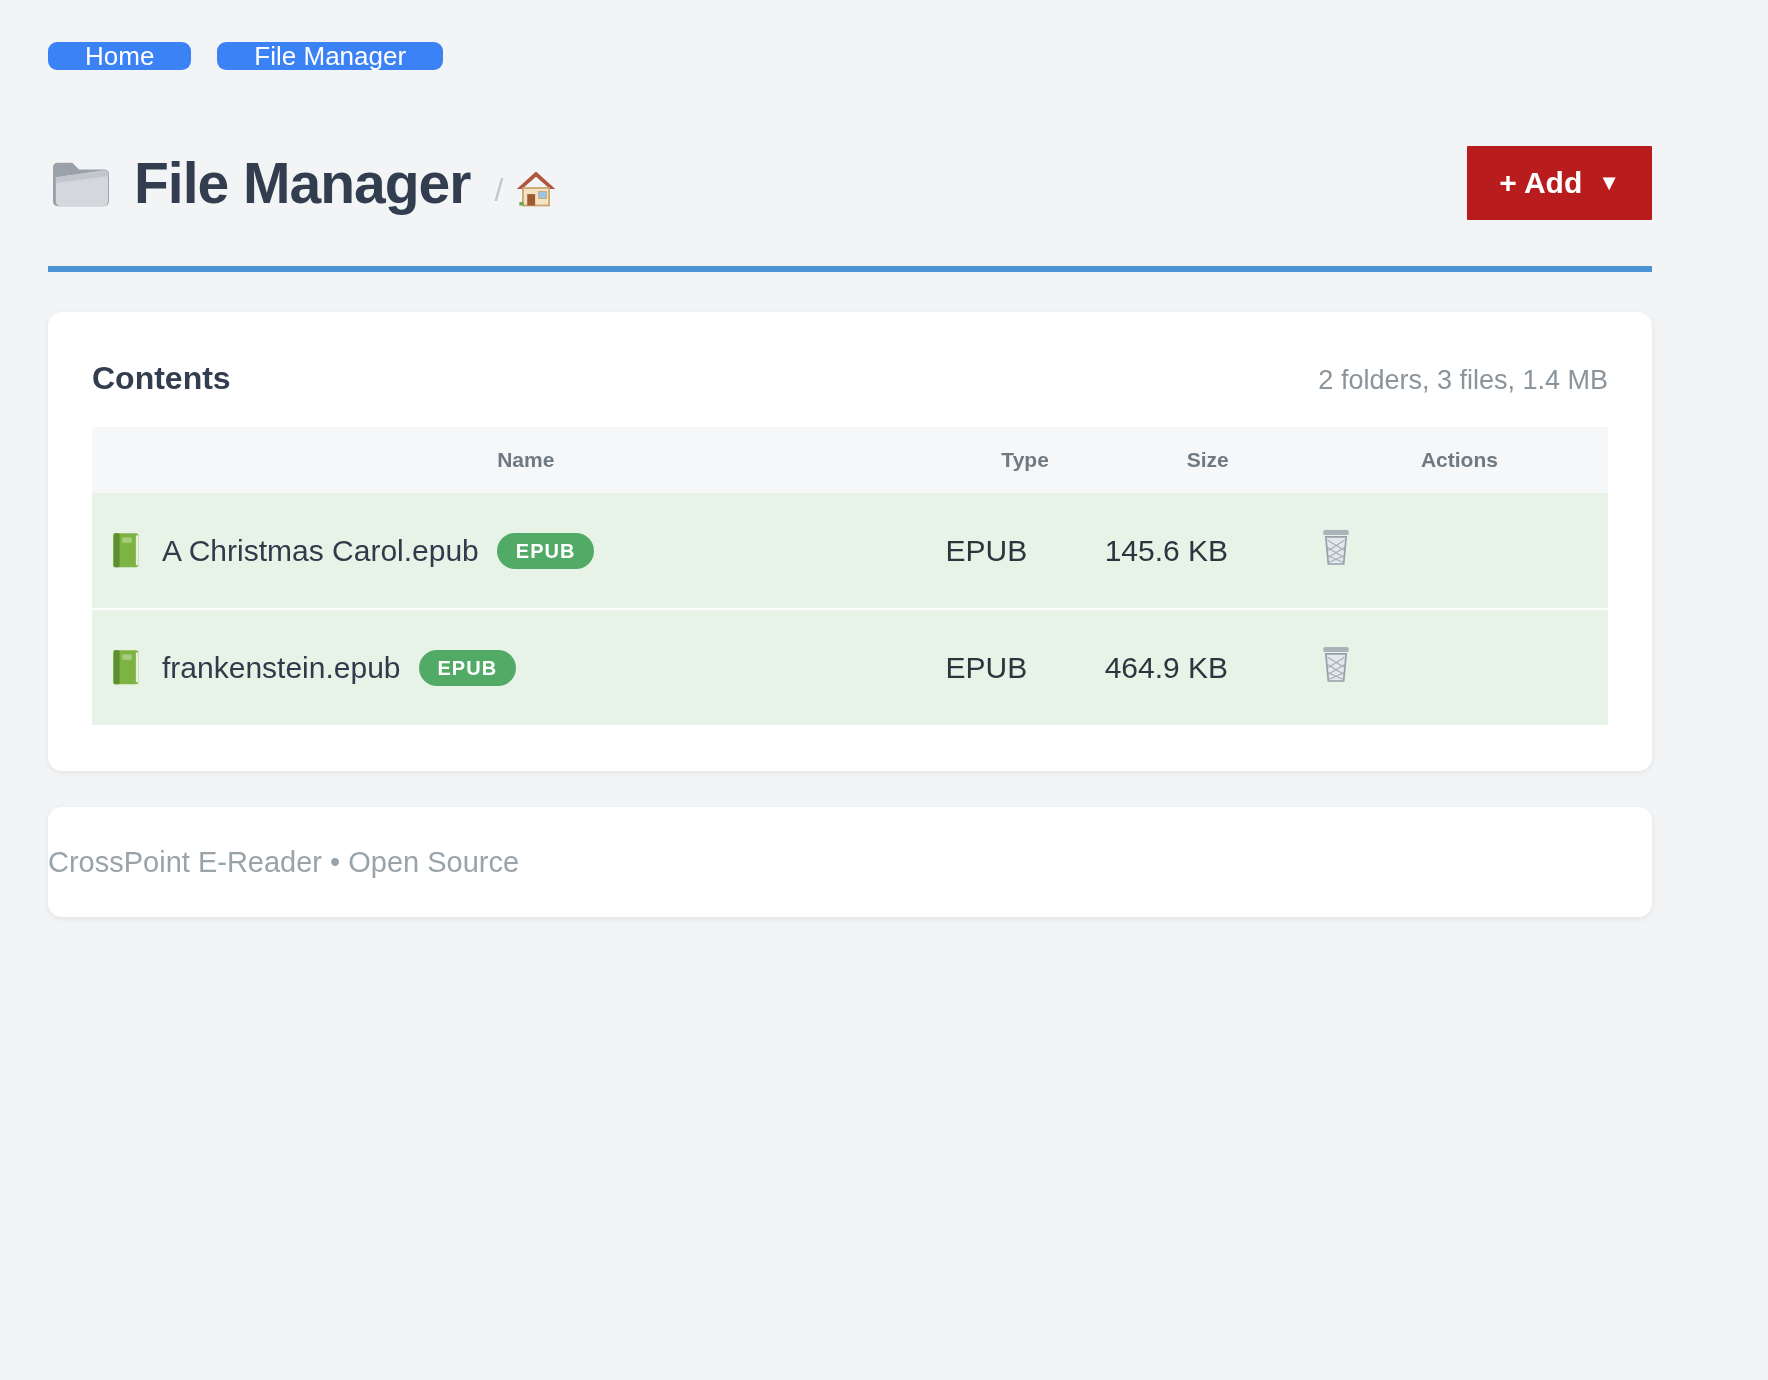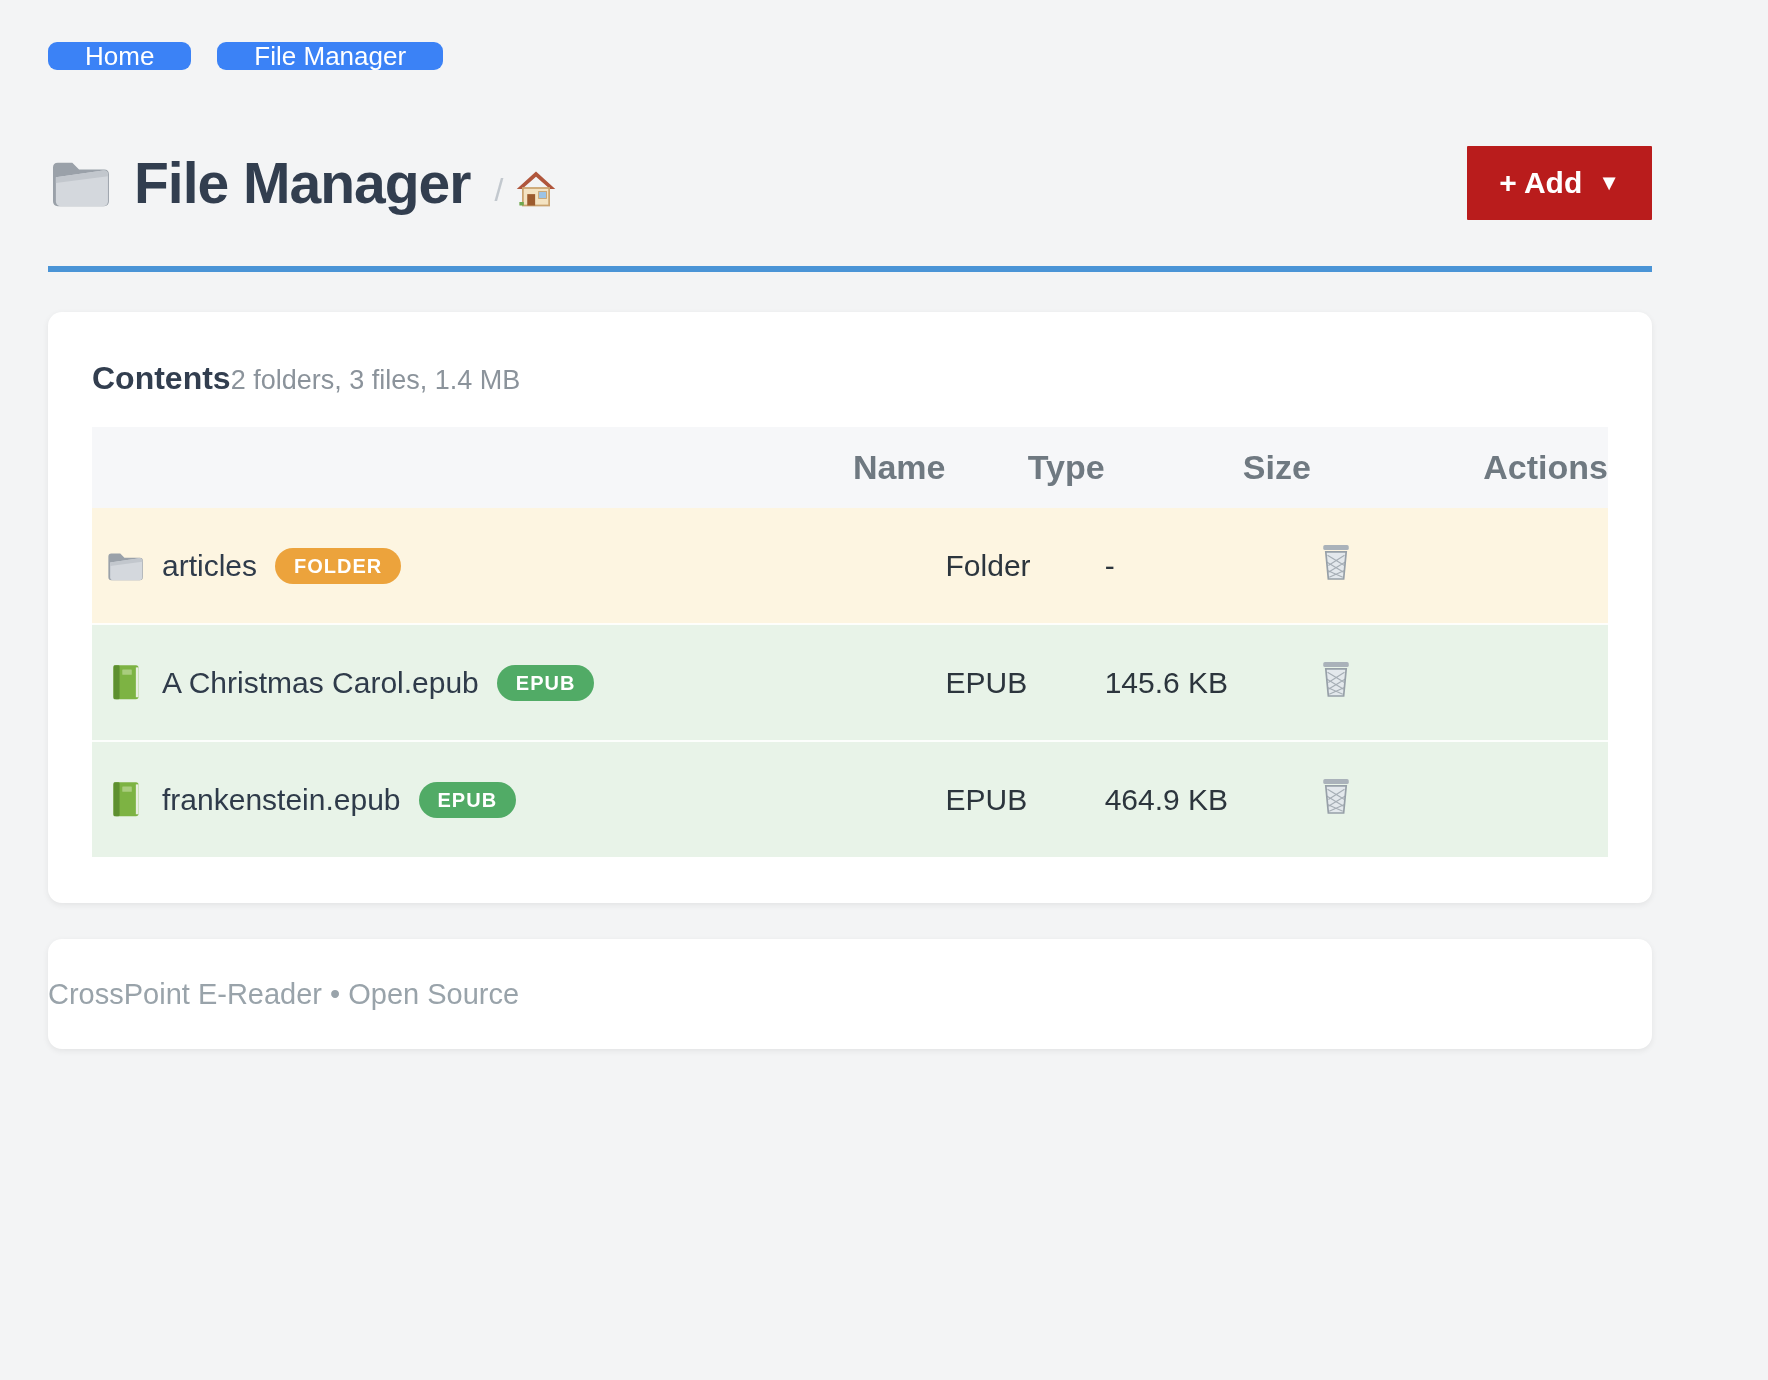--- a/index.html
+++ b/index.html
@@ -35,27 +35,27 @@
   }
   .add-btn .caret { font-size:22px; margin-left:16px; }
 
   .title-rule { height:6px; background:#4a94d6; border:none; margin-top:46px; width:100%; }
 
   
   .card {
     background:#fff; border-radius:14px; box-shadow:0 2px 6px rgba(0,0,0,.07);
   }
   .main-card { margin-top:40px; padding:38px 44px 46px; }
-  .card-head { display:flex; align-items:baseline; }
+  .card-head { display:flex; align-items:baseline; justify-content:space-between; }
   .card-title { font-size:32px; font-weight:bold; color:#323e4f; }
   .card-summary { font-size:27px; color:#8b939b;margin-top:15px; }
 
   table.files { width:100%; border-collapse:collapse; margin-top:30px; }
   .files th {
-    background:#f6f7f9; text-align:right; font-size:34px; font-weight:bold;
+    background:#f6f7f9; text-align:center; font-size:21px; font-weight:bold;
     color:#6f7981; padding:21px 0;
   }
   .files th.col-name { width:56.3%; padding-left:14px; }
   .files th.col-type { width:10.5%; }
   .files th.col-size { width:13.6%; }
   .files th.col-actions { width:19.6%; }
   .files td { padding:34px 0; font-size:30px; color:#2c353d; vertical-align:middle; }
   .files tr.row-folder { background:#fdf5e1; }
   .files tr.row-epub { background:#e8f3e8; }
   .files tbody tr + tr td { border-top:2px solid rgba(255,255,255,.85); }
@@ -145,38 +145,20 @@
     <table class="files">
       <thead>
         <tr>
           <th class="col-name">Name</th>
           <th class="col-type">Type</th>
           <th class="col-size">Size</th>
           <th class="col-actions">Actions</th>
         </tr>
       </thead>
       <tbody>
-        <tr class="row-folder">
-          <td class="cell-name">
-              <span class="name-wrap">
-            <svg class="row-icon" viewBox="0 0 64 56">
-                  <use href="#ic-folder"></use>
-                </svg>
-            <span class="file-name">articles</span>
-            <span class="badge badge-folder">FOLDER</span>
-          </span>
-            </td>
-          <td>Folder</td>
-          <td>-</td>
-          <td><button class="trash-btn">
-            <svg viewBox="0 0 40 44">
-                  <use href="#ic-trash"></use>
-                </svg>
-          </button></td>
-        </tr>
         <tr class="row-epub">
           <td class="cell-name">
               <span class="name-wrap">
             <svg class="row-icon" viewBox="0 0 48 56">
                   <use href="#ic-book"></use>
                 </svg>
             <span class="file-name">A Christmas Carol.epub</span>
             <span class="badge badge-epub">EPUB</span>
           </span>
             </td>

